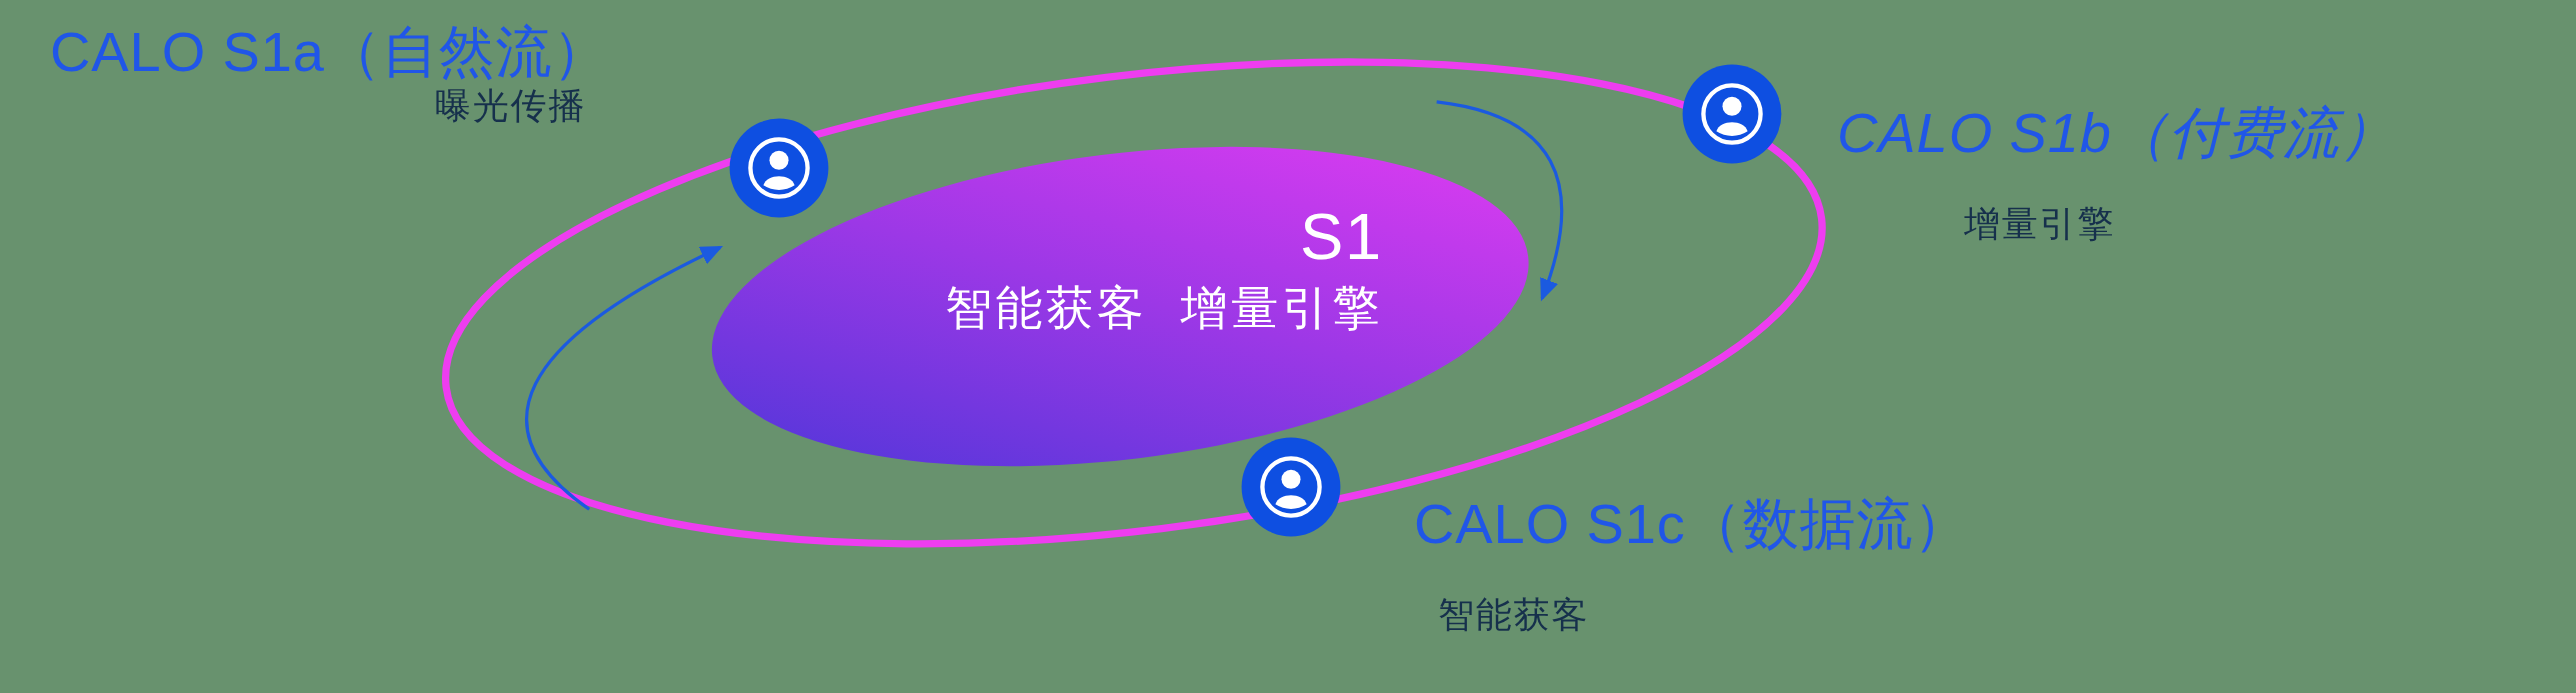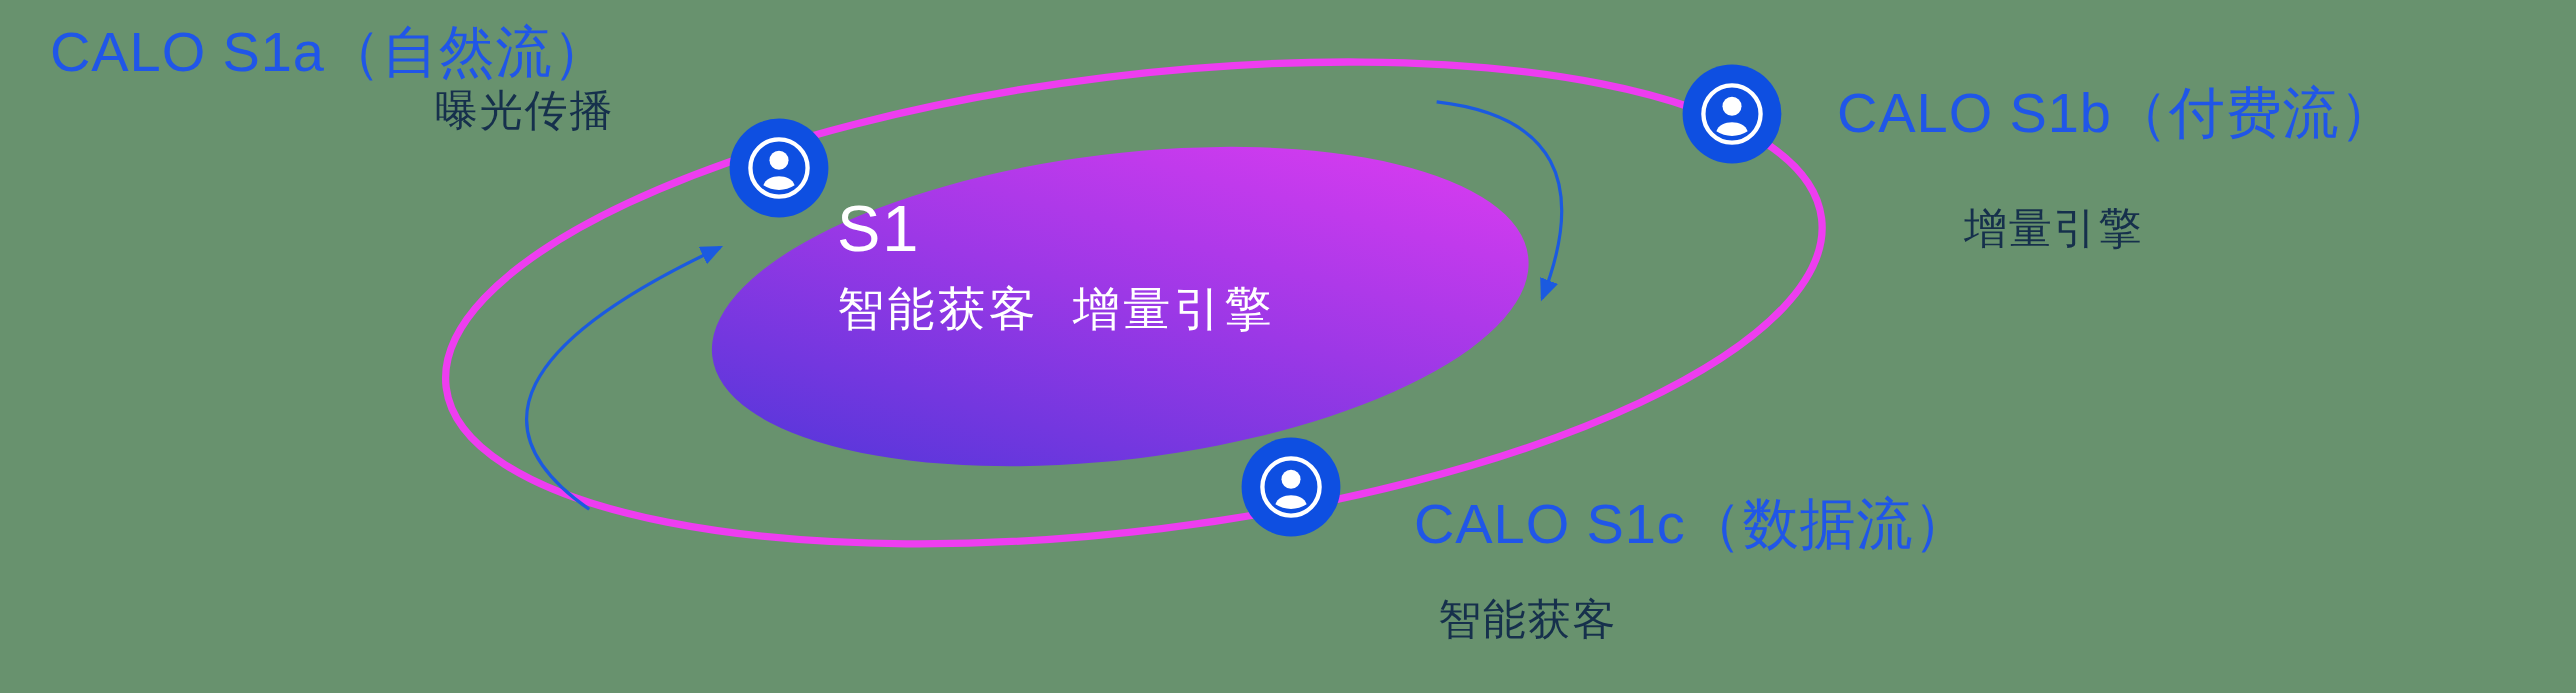--- a/index.html
+++ b/index.html
@@ -20,51 +20,51 @@
   .title-label{
     position:absolute;
     font-size:56px;
     font-weight:500;
     color:#2056e8;
     white-space:nowrap;
     letter-spacing:0.9px;
   }
   .sub-label{
     position:absolute;
-    font-size:43px;
+    font-size:36px;
     font-weight:500;
     color:#16304c;
     white-space:nowrap;
     letter-spacing:1.8px;
   }
 
   .core-text{
     position:absolute;
-    left:837px;top:196px;width:546px;
-    text-align:left;
+    left:837px;top:204px;width:546px;
+    text-align:right;
     color:#ffffff;
   }
   .core-text .s1{
     font-size:65px;
     font-weight:500;
     letter-spacing:1.8px;
     line-height:1.0;
   }
   .core-text .slogan{
-    margin-top:17px;
+    margin-top:8px;
     font-size:47px;
     font-weight:500;
     letter-spacing:3.6px;
     white-space:pre;
   }
 
   
   #lbl-s1a-title{left:50px;top:14.5px;}
   #lbl-s1a-sub{left:435px;top:82px;}
-  #lbl-s1b-title{left:1837px;top:76px;}
+  #lbl-s1b-title{left:1837px;top:96px;font-style:italic;}
   #lbl-s1b-sub{left:1964px;top:200px;}
   #lbl-s1c-title{left:1382px;top:487px;margin-left:32px;}
   #lbl-s1c-sub{left:1438px;top:591px;}
 
   
   #node-s1a{left:727px;top:116px;}
   #node-s1b{left:1680px;top:62px;}
   #node-s1c{left:1239px;top:435px;}
 </style>
 </head>

